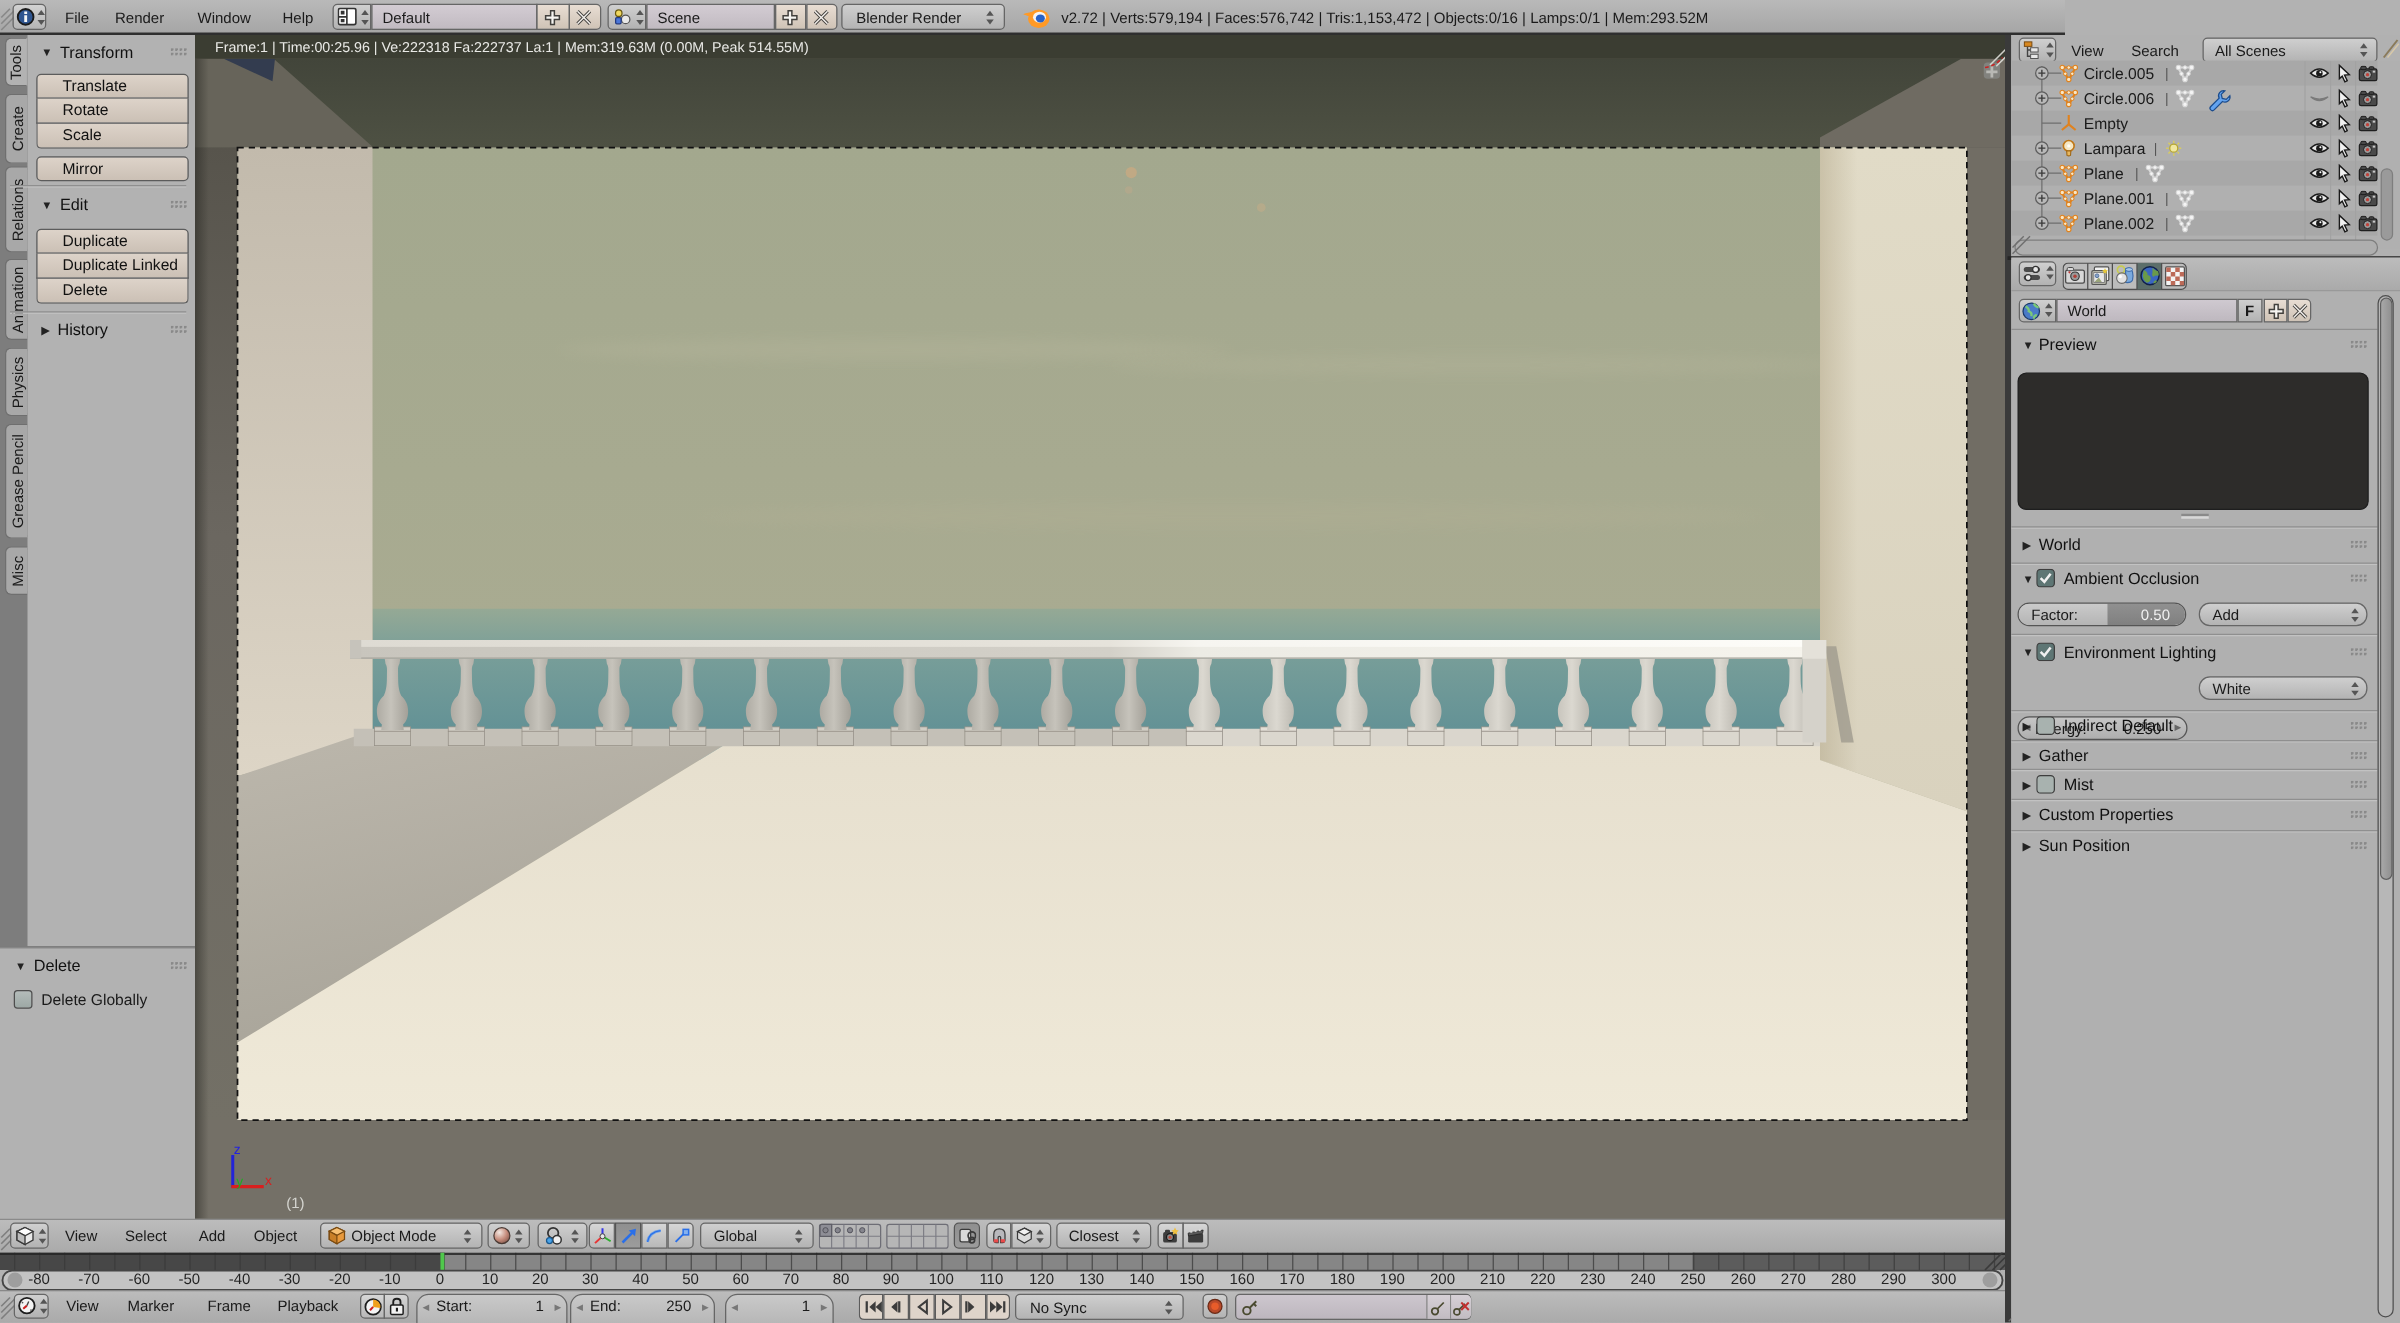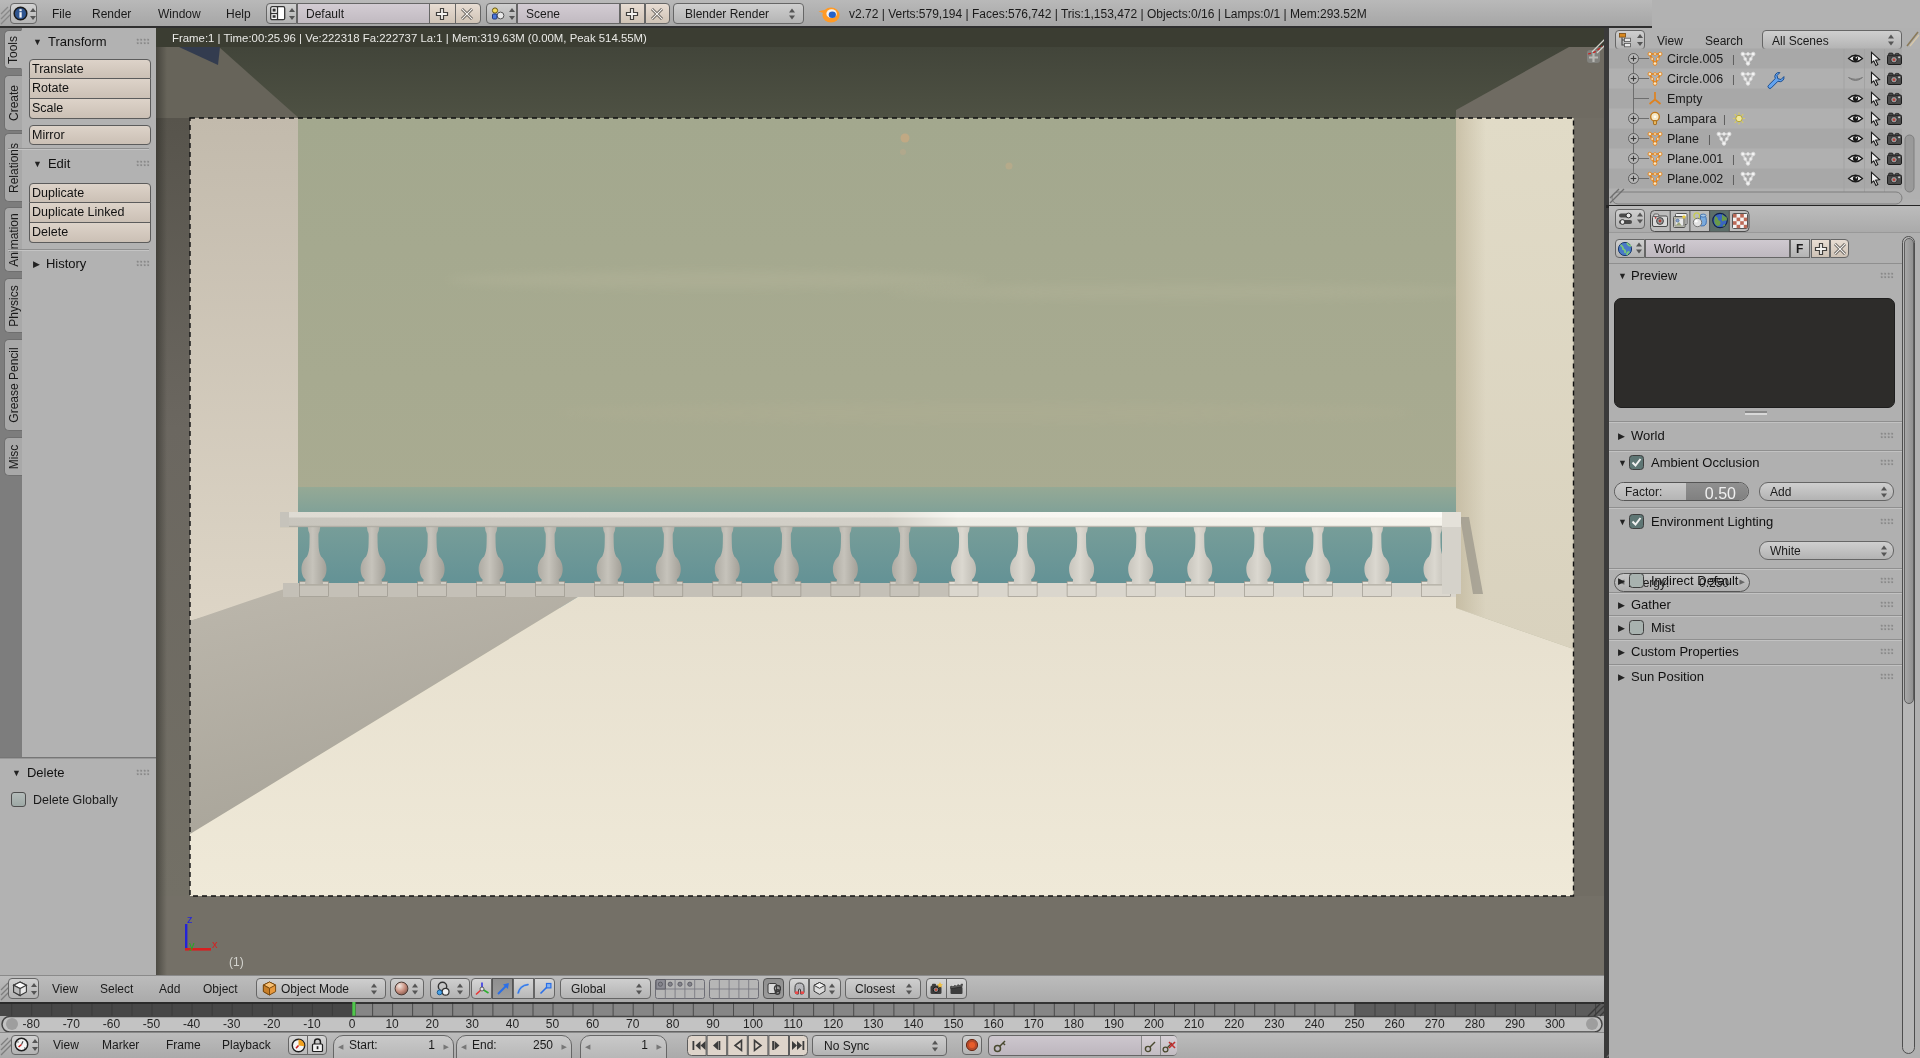--- a/index.html
+++ b/index.html
@@ -10,21 +10,21 @@
   .vtab{position:absolute;left:4px;width:18px;background:#a8a8a8;border:1px solid #6f6f6f;
     border-right:none;border-radius:5px 0 0 5px;}
   .vtab span{position:absolute;left:50%;top:50%;transform:translate(-50%,-50%) rotate(-90deg);
     color:#1a1a1a;font-size:12px;white-space:nowrap;}
   .phead{position:absolute;color:#111;font-size:13px;white-space:nowrap;}
   .phead .tri{font-size:9px;margin-right:6px;position:relative;top:-1px;color:#222;}
   .dots{position:absolute;width:14px;height:7px;
     background-image:radial-gradient(circle at 1.6px 1.6px,#898989 1.05px,transparent 1.25px);
     background-size:3.5px 3.5px;}
   .tbtn{position:absolute;width:122px;height:20px;background:linear-gradient(#ddd3c9,#cbc0b5);
-    border:1px solid #5c5c5c;color:#111;font-size:12.5px;line-height:19px;padding-left:2px;}
+    border:1px solid #5c5c5c;color:#111;font-size:12.5px;line-height:19px;padding-left:20px;}
   .psep{position:absolute;width:141px;height:1px;background:#8f8f8f;box-shadow:0 1px 0 #c4c4c4;}
   .nfield{position:absolute;top:2px;height:33px;background:linear-gradient(#c9c9c9,#b0b0b0);
     border:1px solid #666;border-radius:10px;color:#1a1a1a;font-size:12px;line-height:19px;}
   .nfield .na{position:absolute;left:4px;font-size:7px;color:#777;top:1px;}
   .nfield .nb{position:absolute;right:4px;font-size:7px;color:#777;top:1px;}
   .nfield span{position:relative;}
 </style>
 </head>
 <body>
 <div class="abs" id="root" style="left:0;top:0;width:1920px;height:1058px;transform:translateZ(0);will-change:transform;">
@@ -1276,21 +1276,21 @@
       <div class="phead" style="left:42px;top:249px;text-align:right;">Ambient Occlusion</div>
       <div class="dots" style="left:271px;top:253px;"></div>
 <svg class="abs" style="left:20px;top:249px" width="15" height="15">
         <rect x="0.5" y="0.5" width="14" height="14" rx="3" fill="#5e7674" stroke="#3e3e3e"></rect>
         <path d="M3.5 7.5 L6.5 10.5 L11.5 4" stroke="#f0f0f0" stroke-width="2" fill="none"></path>
       </svg>
 <div class="abs" style="left:5px;top:276px;width:135px;height:19px;border:1px solid #555;border-radius:10px;overflow:hidden;background:#bdbdbd;">
   <div class="abs" style="left:0;top:0;width:71px;height:19px;background:linear-gradient(#cacaca,#b2b2b2);"></div>
   <div class="abs" style="left:71px;top:0;width:64px;height:19px;background:linear-gradient(#909090,#7e7e7e);"></div>
   <div class="abs" style="left:10px;top:2px;color:#1a1a1a;font-size:12px;">Factor:</div>
-  <div class="abs" style="right:12px;top:2px;color:#f0f0f0;font-size:16px;">0.50</div>
+  <div class="abs" style="right:12px;top:2px;color:#f0f0f0;font-size:12px;">0.50</div>
 </div>
 <div class="abs" style="left:150px;top:276px;width:135px;height:19px;background:linear-gradient(#cfcfcf,#b3b3b3);border:1px solid #666;border-radius:9px;">
   <div class="abs" style="left:10px;top:2px;color:#1a1a1a;font-size:12px;">Add</div>
       </div>
 <svg class="abs" style="left:271px;top:280px" width="8" height="12">
         <path d="M4 0.5 L7 4.5 L1 4.5 Z" fill="#555"></path>
         <path d="M4 11.5 L7 7.5 L1 7.5 Z" fill="#555"></path>
       </svg>
 <div class="abs" style="left:0;top:301px;width:293px;height:1px;background:#8f8f8f;box-shadow:0 1px 0 #c2c2c2;"></div>
 <div class="phead" style="left:9px;top:308px;"><span class="tri">▼</span></div>

